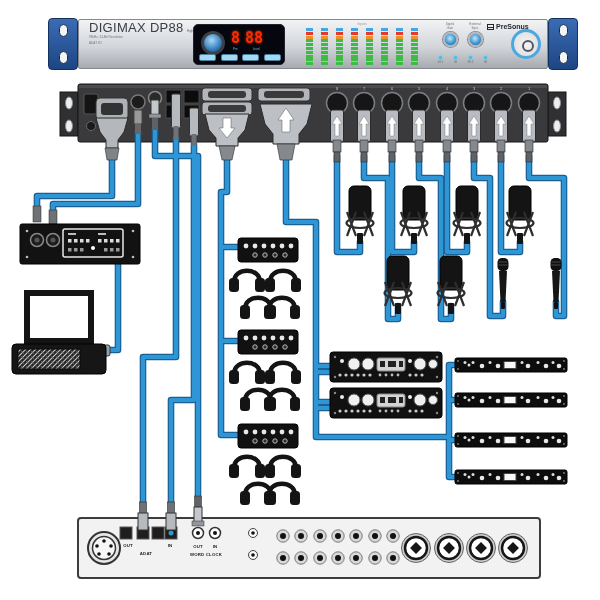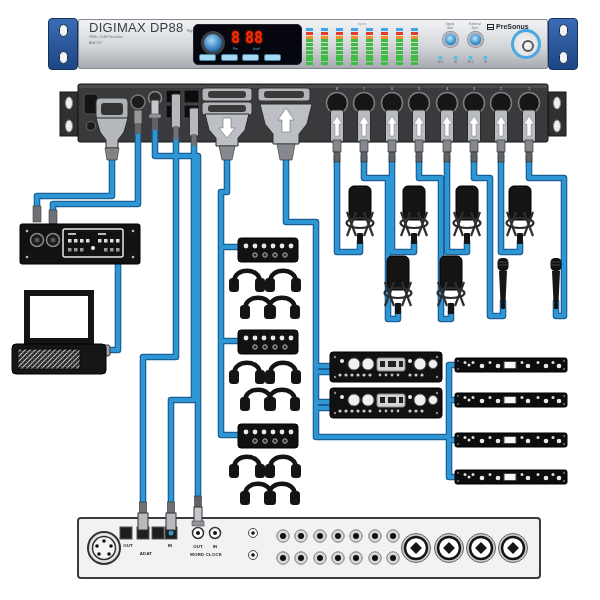--- a/index.html
+++ b/index.html
@@ -13,21 +13,21 @@
     background:linear-gradient(#3b6cb4,#1d4583);border:1px solid #13335f;
     display:flex;flex-direction:column;justify-content:space-between;align-items:center;padding:5px 0;}
   .front .ear.left{left:0}.front .ear.right{right:0}
   .hole{width:9px;height:13px;border-radius:5px;background:#f2f4f6;border:1px solid #10294d;display:block;}
   .front .body{position:absolute;left:30px;top:1px;width:470px;height:50px;
     background:linear-gradient(#f2f3f5,#d3d6da 55%,#a7abb1);border:1px solid #85898f;border-radius:2px;}
   .brand{position:absolute;left:10px;top:5px;line-height:4.6px;color:#5a5e64;}
   .brand .bname{font-size:13px;font-weight:normal;color:#3a3e44;letter-spacing:.3px;}
   .brand .tag{font-size:3.2px;margin-left:3px;color:#6a6e74;}
   .brand .spec{font-size:3.1px;color:#74787e;margin-top:1.2px;}
-  .disp{position:absolute;left:114px;top:4px;width:109px;height:41px;background:#06060e;
+  .disp{position:absolute;left:114px;top:4px;width:92px;height:41px;background:#06060e;
     border:1px solid #23232b;border-radius:5px;}
   .knob{position:absolute;left:7px;top:6px;width:24px;height:24px;border-radius:50%;
     border:3px solid #3c4046;background:radial-gradient(circle at 42% 35%,#a8d8f6,#2f7ab8 62%,#123c66);}
   .digits{position:absolute;left:37px;top:4px;font-family:"DejaVu Sans Mono",monospace;
     font-weight:bold;font-size:15px;color:var(--digit_red,#ff2b00);text-shadow:0 0 3px rgba(255,60,0,.8);}
   .digits .d2{margin-left:5px;}
   .dlab{position:absolute;left:39px;top:22px;display:flex;gap:15px;font-size:3px;color:#6fb7dd;}
   .dbtns{position:absolute;left:5px;bottom:3px;display:flex;gap:4.5px;}
   .dbtns i{width:17px;height:7px;background:#a5d8f2;border:1px solid #47839f;border-radius:2px;}
   .meters{position:absolute;left:221px;top:2px;width:124px;text-align:center;}

